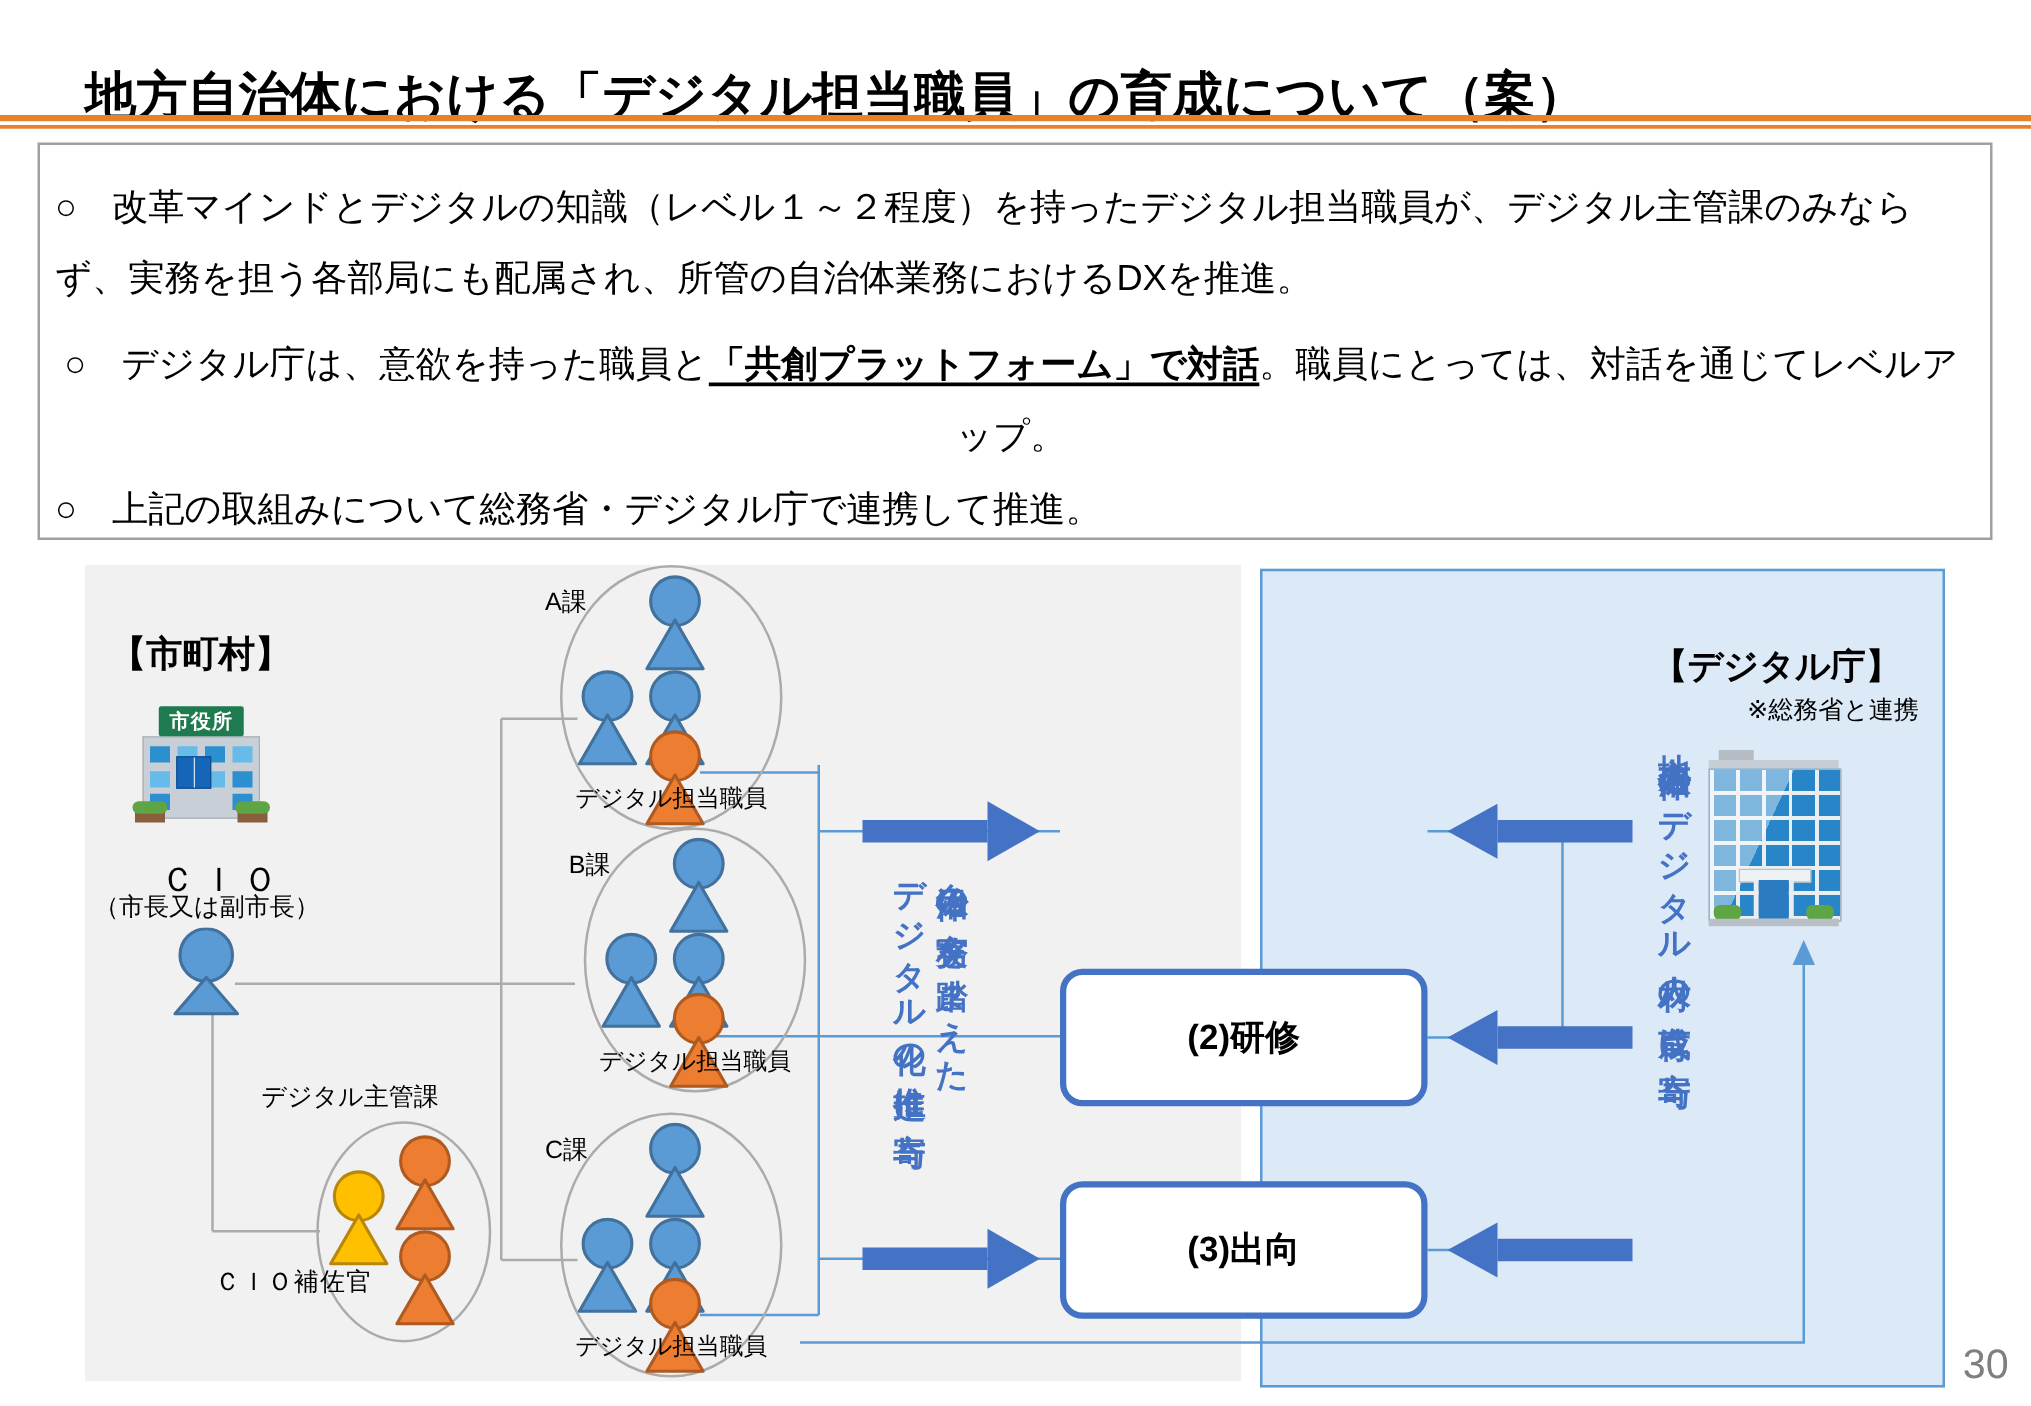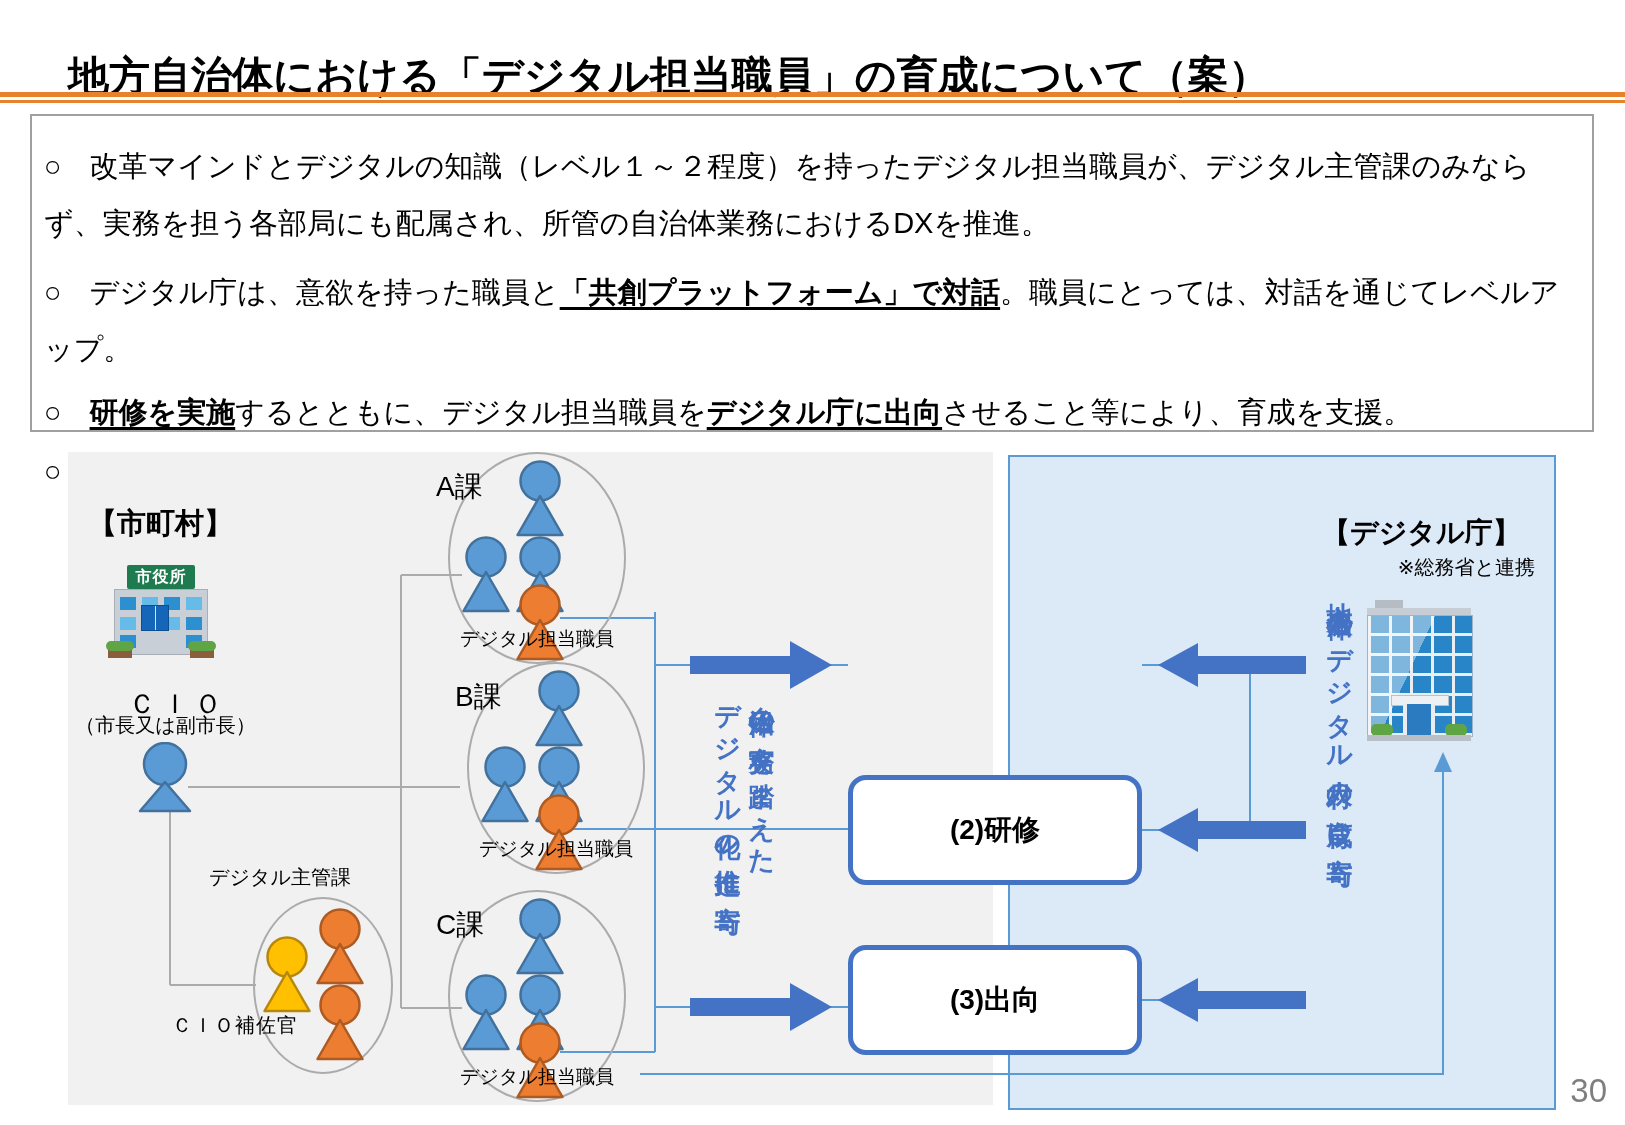--- a/index.html
+++ b/index.html
@@ -16,21 +16,21 @@
   .rule2{position:absolute;left:0;top:100px;width:1625px;height:3px;background:var(--accent-orange);}
 
   
   .summary-box{position:absolute;left:30px;top:114px;width:1564px;height:318px;border:2.5px solid #A0A0A0;
                background:#fff;padding:12px 18px 0 12px;}
   .bullet{margin:0;font-size:29px;line-height:57px;}
   .bullet .marker{margin-right:28px;}
   .bullet .b{font-weight:700;}
   .bullet .u{text-decoration:underline;text-decoration-thickness:3px;text-underline-offset:5px;}
   .bullet-1{margin-top:10px;}
-  .bullet-2{margin-top:12px;}
+  .bullet-2{margin-top:12px;text-align:center;}
   .bullet-3{margin-top:6px;}
   .bullet-4{margin-top:2px;}
 
   
   .gray-panel{position:absolute;left:68px;top:452px;width:925px;height:653px;background:var(--gray-panel);}
   .blue-panel{position:absolute;left:1008px;top:455px;width:548px;height:655px;background:var(--light-blue-panel);
               border:2px solid var(--panel-border-blue);}
 
   .connectors{position:absolute;left:0;top:0;width:1625px;height:1125px;}
   .gray-lines line,.gray-lines polyline{stroke:var(--line-gray);stroke-width:2;fill:none;}
@@ -64,21 +64,21 @@
   .person.yellow circle,.person.yellow path{fill:var(--person-yellow);stroke:#B8860B;stroke-width:2.5;}
   .cio-person{position:absolute;left:133px;top:742px;width:64px;height:72px;}
   .cio-person circle,.cio-person path{fill:var(--person-blue);stroke:#41719C;stroke-width:2.5;stroke-linejoin:round;}
 
   
   .group{position:absolute;width:178px;height:212px;}
   .group-a{left:448px;top:452px;}
   .group-b{left:467px;top:662px;}
   .group-c{left:448px;top:890px;}
   .group .ellipse{position:absolute;left:0;top:0;width:100%;height:100%;border:2px solid var(--line-gray);border-radius:50%;}
-  .group .gname{position:absolute;left:-12px;top:16px;font-size:28px;}
+  .group .gname{position:absolute;left:-12px;top:16px;font-size:20px;}
   .group .p-top{left:66px;top:8px;}
   .group .p-left{left:12px;top:84px;}
   .group .p-mid{left:66px;top:84px;}
   .group .p-orange{left:66px;top:132px;}
   .group .staff{position:absolute;left:-42px;top:174px;width:262px;text-align:center;font-size:19px;z-index:3;}
 
   
   .mid-vtext{position:absolute;left:711px;top:686px;height:330px;writing-mode:vertical-rl;text-orientation:upright;
              white-space:pre-line;font-size:26px;font-weight:700;color:var(--primary-blue);
              letter-spacing:2.5px;line-height:34px;z-index:2;}
@@ -118,21 +118,20 @@
 
 <div class="page" data-name="slide">
 
   <h1 class="title" data-name="page-title">地方自治体における「デジタル担当職員」の育成について（案）</h1>
   <div class="rule1" data-name="title-rule-thick"></div>
   <div class="rule2" data-name="title-rule-thin"></div>
 
   <div class="summary-box" data-name="summary-box">
     <p class="bullet bullet-1" data-name="summary-bullet"><span class="marker" data-name="bullet-marker">○</span><span data-name="bullet-text"><span>改革マインドとデジタルの知識（レベル１～２程度）を持ったデジタル担当職員が、デジタル主管課のみならず、実務を担う各部局にも配属され、所管の自治体業務におけるDXを推進。</span></span></p>
     <p class="bullet bullet-2" data-name="summary-bullet"><span class="marker" data-name="bullet-marker">○</span><span data-name="bullet-text"><span>デジタル庁は、意欲を持った職員と</span><span class="b u">「共創プラットフォーム」で対話</span><span>。職員にとっては、対話を通じてレベルアップ。</span></span></p>
-    <p class="bullet bullet-3" data-name="summary-bullet"><span class="marker" data-name="bullet-marker">○</span><span data-name="bullet-text"><span class="b u">研修を実施</span><span>するとともに、デジタル担当職員を</span><span class="b u">デジタル庁に出向</span><span>させること等により、育成を支援。</span></span></p>
     <p class="bullet bullet-4" data-name="summary-bullet"><span class="marker" data-name="bullet-marker">○</span><span data-name="bullet-text"><span>上記の取組みについて総務省・デジタル庁で連携して推進。</span></span></p>
   </div>
 
   <div class="gray-panel" data-name="municipality-panel"></div>
   <div class="blue-panel" data-name="digital-agency-panel"></div>
 
   <svg class="connectors" data-name="connector-lines" viewBox="0 0 1625 1125">
     <g class="gray-lines" data-name="org-lines">
       <line x1="188" y1="787" x2="460" y2="787"></line>
       <line x1="401" y1="575" x2="401" y2="1008"></line>

